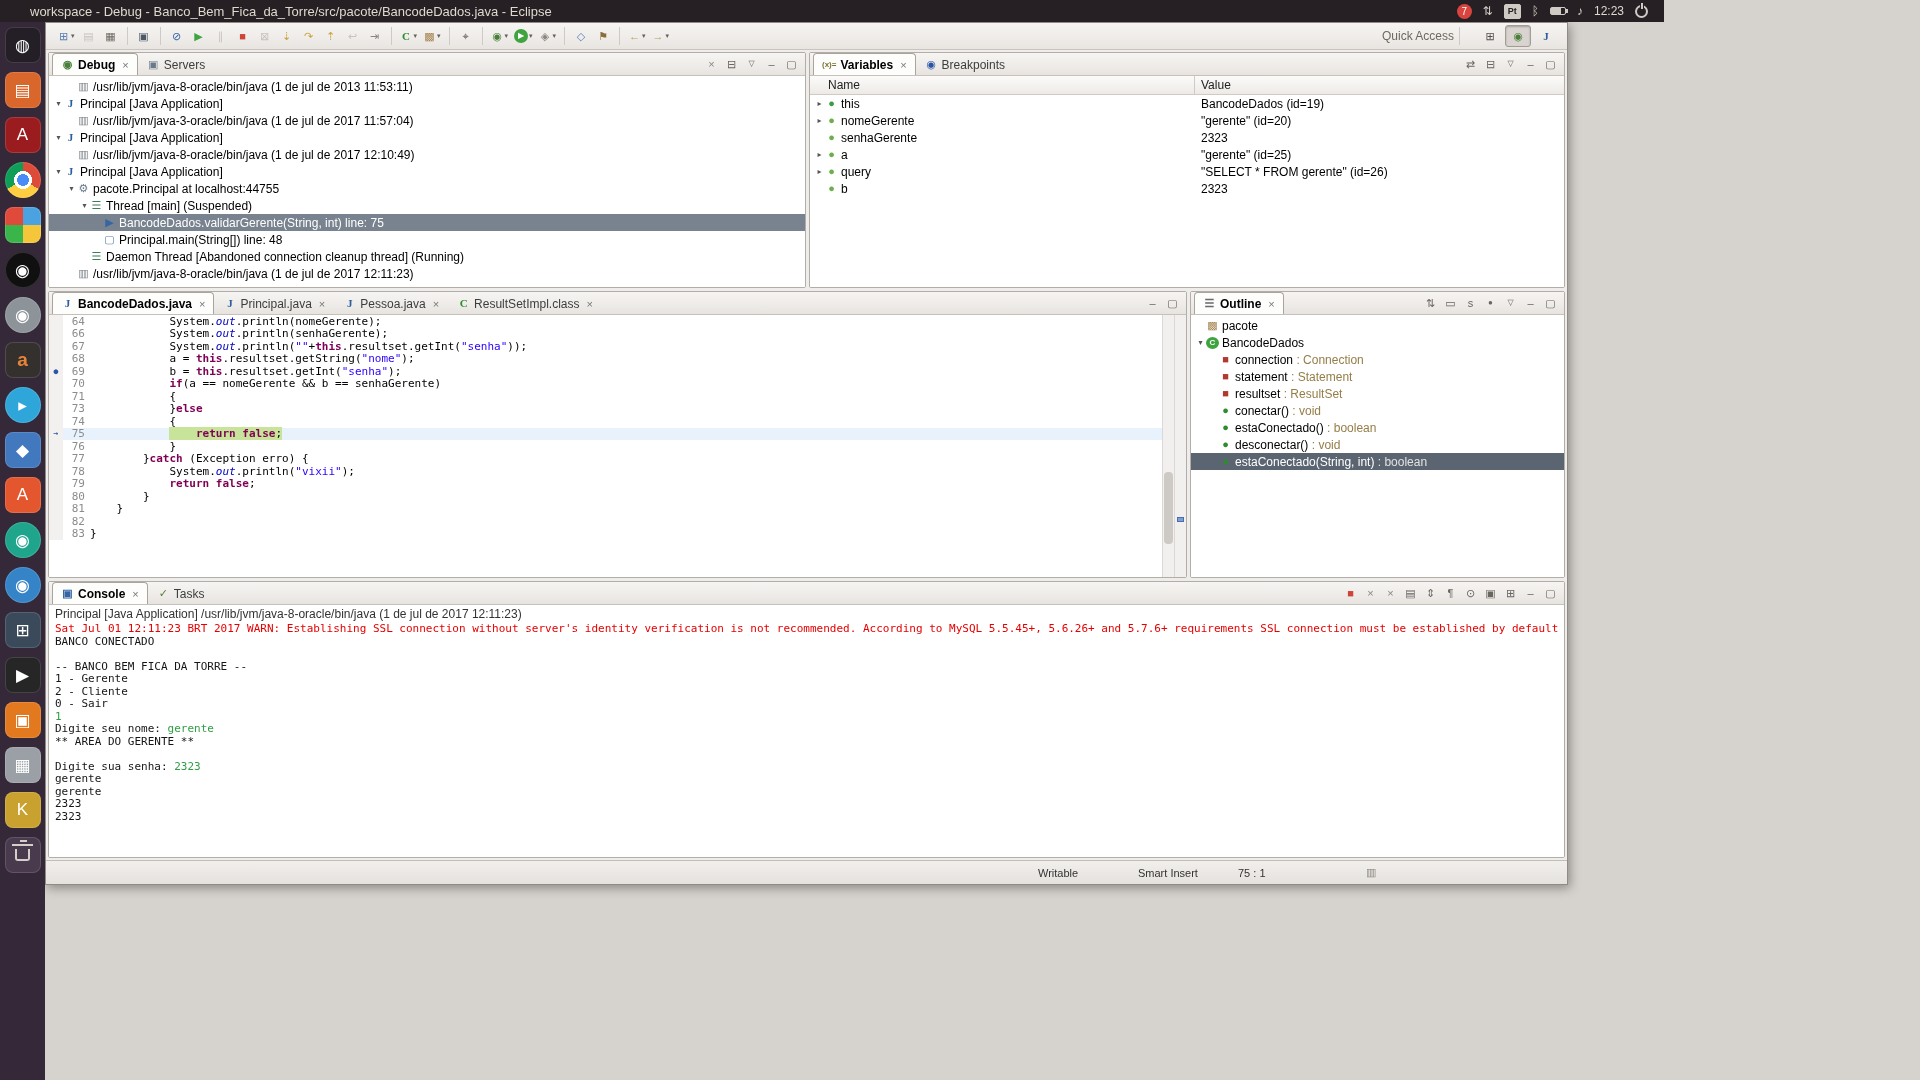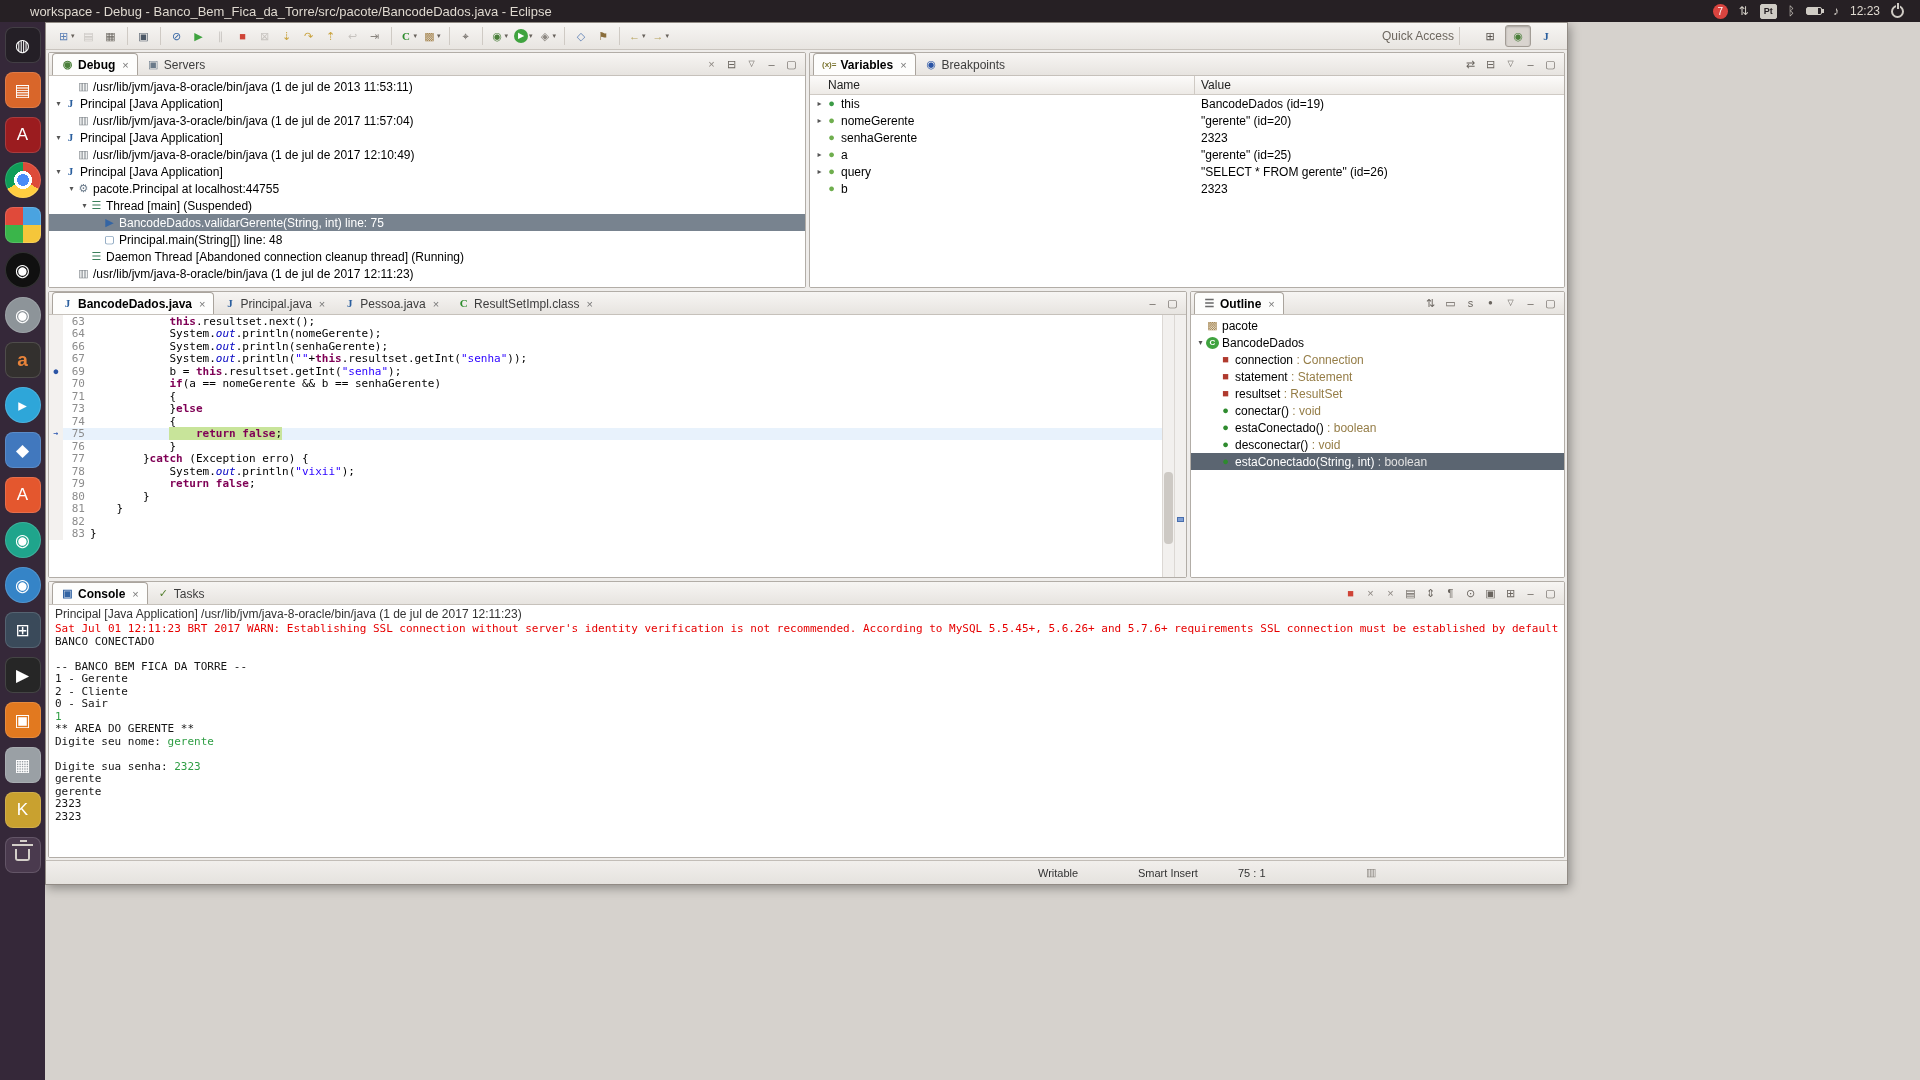--- a/index.html
+++ b/index.html
@@ -1,20 +1,20 @@
 <!DOCTYPE html>
 <html><head>
 <meta charset="utf-8">
 <style>
 *{margin:0;padding:0;box-sizing:border-box}
 html,body{width:1920px;height:1080px;overflow:hidden}
 body{font-family:"Liberation Sans",sans-serif;background:#d6d2cd;position:relative}
 
 
-.topbar{position:absolute;left:0;top:0;width:1920px;height:22px;background:#262024;color:#dfd9d0;display:flex;align-items:center;z-index:50}
+.topbar{position:absolute;left:0;top:0;width:1664px;height:22px;background:#262024;color:#dfd9d0;display:flex;align-items:center;z-index:50}
 .ttl{margin-left:30px;font-size:13px;white-space:nowrap}
 .inds{margin-left:auto;display:flex;align-items:center;gap:11px;margin-right:16px}
 .badge{width:15px;height:15px;border-radius:50%;background:#d9443f;color:#fff;font-size:10px;display:flex;align-items:center;justify-content:center}
 .ind{font-size:12px;color:#d5d0c8}
 .kbd{border:1px solid #cfcbc4;font-size:9px;line-height:1;padding:2px 3px;border-radius:2px;color:#262024;background:#cfcbc4;font-weight:bold}
 .batt{width:16px;height:8px;border:1px solid #cfcbc4;border-radius:2px;position:relative;background:linear-gradient(to right,#cfcbc4 75%,transparent 75%)}
 .batt::after{content:"";position:absolute;right:-3px;top:1px;width:2px;height:4px;background:#cfcbc4}
 .clock{font-size:12px}
 .pwr{width:13px;height:13px;border:2px solid #cfcbc4;border-radius:50%;position:relative}
 .pwr::after{content:"";position:absolute;left:50%;top:-4px;margin-left:-1px;width:2px;height:6px;background:#cfcbc4;box-shadow:0 0 0 1px #262024}
@@ -495,37 +495,37 @@
                 </span>
                 <span class="pt">
                   <span class="icx " style="color: rgb(106, 101, 95);">▢</span>
                 </span>
               </div>
           </div>
           <div class="edbody">
             <div class="edlines">
                 <div class="line">
                   <span class="mk"></span>
-                  <span class="num">63</span>
-                  <span class="code"><span class="c-pl">            </span><span class="c-kw">this</span><span class="c-pl">.resultset.next();</span></span>
-                </div>
-                <div class="line">
-                  <span class="mk"></span>
                   <span class="num">64</span>
                   <span class="code"><span class="c-pl">            System.</span><span class="c-sf">out</span><span class="c-pl">.println(nomeGerente);</span></span>
                 </div>
                 <div class="line">
                   <span class="mk"></span>
                   <span class="num">66</span>
                   <span class="code"><span class="c-pl">            System.</span><span class="c-sf">out</span><span class="c-pl">.println(senhaGerente);</span></span>
                 </div>
                 <div class="line">
                   <span class="mk"></span>
                   <span class="num">67</span>
                   <span class="code"><span class="c-pl">            System.</span><span class="c-sf">out</span><span class="c-pl">.println(</span><span class="c-str">""</span><span class="c-pl">+</span><span class="c-kw">this</span><span class="c-pl">.resultset.getInt(</span><span class="c-str">"senha"</span><span class="c-pl">));</span></span>
+                </div>
+                <div class="line">
+                  <span class="mk"></span>
+                  <span class="num">68</span>
+                  <span class="code"><span class="c-pl">            a = </span><span class="c-kw">this</span><span class="c-pl">.resultset.getString(</span><span class="c-str">"nome"</span><span class="c-pl">);</span></span>
                 </div>
                 <div class="line">
                   <span class="mk" style="color: rgb(42, 84, 165);">●</span>
                   <span class="num">69</span>
                   <span class="code"><span class="c-pl">            b = </span><span class="c-kw">this</span><span class="c-pl">.resultset.getInt(</span><span class="c-str">"senha"</span><span class="c-pl">);</span></span>
                 </div>
                 <div class="line">
                   <span class="mk"></span>
                   <span class="num">70</span>
                   <span class="code"><span class="c-pl">            </span><span class="c-kw">if</span><span class="c-pl">(a == nomeGerente &amp;&amp; b == senhaGerente)</span></span>
@@ -742,22 +742,22 @@
         <div class="chead">Principal [Java Application] /usr/lib/jvm/java-8-oracle/bin/java (1 de jul de 2017 12:11:23)</div>
         <div class="cbody">
             <div class="cline"><span class="c-err">Sat Jul 01 12:11:23 BRT 2017 WARN: Establishing SSL connection without server's identity verification is not recommended. According to MySQL 5.5.45+, 5.6.26+ and 5.7.6+ requirements SSL connection must be established by default if e</span></div>
             <div class="cline"><span class="c-out">BANCO CONECTADO</span></div>
             <div class="cline"></div>
             <div class="cline"><span class="c-out">-- BANCO BEM FICA DA TORRE --</span></div>
             <div class="cline"><span class="c-out">1 - Gerente</span></div>
             <div class="cline"><span class="c-out">2 - Cliente</span></div>
             <div class="cline"><span class="c-out">0 - Sair</span></div>
             <div class="cline"><span class="c-in">1</span></div>
+            <div class="cline"><span class="c-out">Digite seu nome: </span><span class="c-in">gerente</span></div>
             <div class="cline"><span class="c-out">** AREA DO GERENTE **</span></div>
-            <div class="cline"><span class="c-out">Digite seu nome: </span><span class="c-in">gerente</span></div>
             <div class="cline"></div>
             <div class="cline"><span class="c-out">Digite sua senha: </span><span class="c-in">2323</span></div>
             <div class="cline"><span class="c-out">gerente</span></div>
             <div class="cline"><span class="c-out">gerente</span></div>
             <div class="cline"><span class="c-out">2323</span></div>
             <div class="cline"><span class="c-out">2323</span></div>
           </div>
       </div>
 
     </div>

